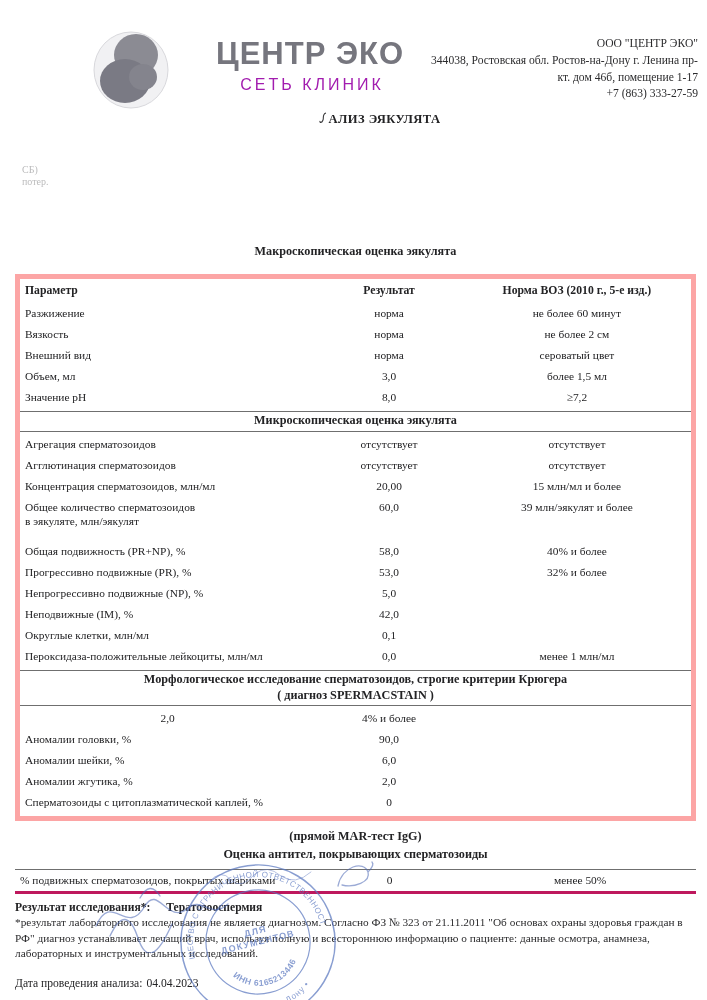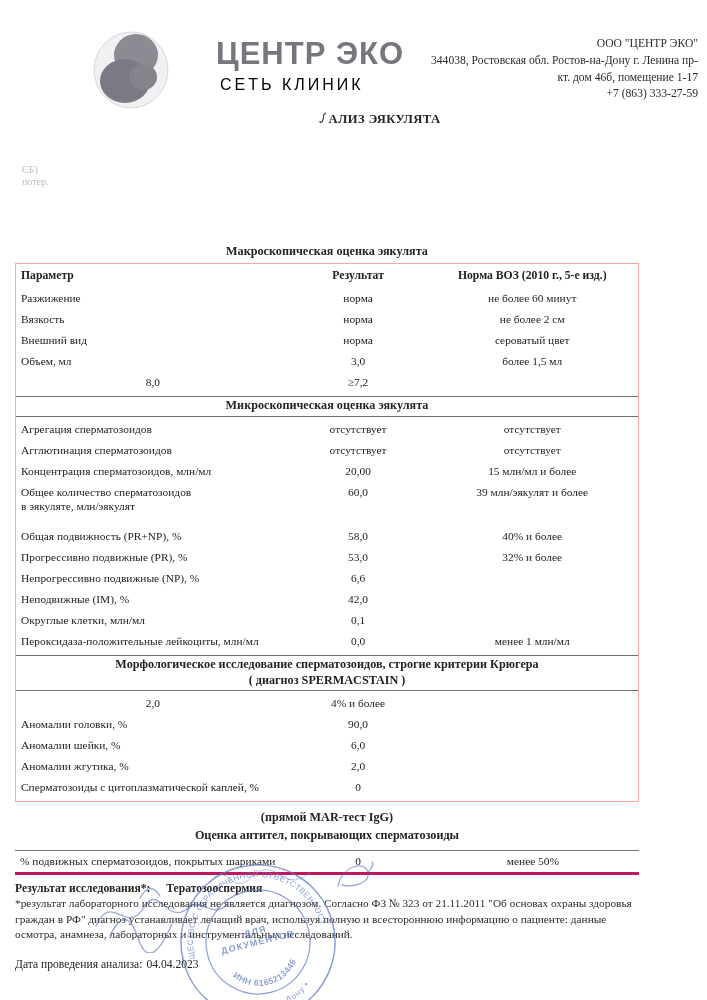--- a/index.html
+++ b/index.html
@@ -6,30 +6,30 @@
   .page{
     position:relative;width:707px;height:1000px;margin:0 auto;
     background:#ffffff;overflow:hidden;
     font-family:"Liberation Serif", serif;color:#232325;
   }
   
   .logo-wrap{position:absolute;left:92px;top:30px;display:flex;align-items:flex-start;gap:32px;}
   .logo-blob{width:78px;height:80px;}
   .logo-text{margin-left:14px;padding-top:8px;font-family:"Liberation Sans", sans-serif;}
   .logo-title{font-size:31px;font-weight:bold;color:#76767e;letter-spacing:1px;line-height:1;}
-  .logo-sub{font-size:16px;color:#000000;letter-spacing:3px;margin-top:7px;margin-left:4px;}
+  .logo-sub{font-size:16px;color:#a21caf;letter-spacing:3px;margin-top:7px;margin-left:4px;text-align:center;}
   .contact{position:absolute;right:9px;top:36px;text-align:right;font-size:11.6px;line-height:1.45;color:#2b2b2d;}
   
   .doc-title{position:absolute;left:0;top:112px;width:100%;text-align:center;font-weight:bold;font-size:12.6px;letter-spacing:.4px;transform:translateX(26px);}
   .curl{display:inline-block;vertical-align:-2px;margin-right:1px;}
   .redacted{position:absolute;left:22px;top:164px;font-size:10px;color:#5a5a5c;opacity:.42;filter:blur(.6px);line-height:1.15;}
   
-  .report{position:absolute;left:15px;top:244px;width:624px;}
+  .report{position:absolute;left:15px;top:244px;width:681px;}
   .sec-title{ text-align:center;font-weight:bold;font-size:12.2px;line-height:1.25;}
-  .box{border:1px solid #fca5a5;margin-top:4px;}
+  .box{border:5px solid #fca5a5;margin-top:15px;}
   .trow{display:grid;grid-template-columns:44% 22% 34%;align-items:start;padding:3.2px 0;}
   .cp{padding-left:5px;font-size:11.4px;line-height:1.28;}
   .cr,.cn{text-align:center;font-size:11.4px;line-height:1.28;}
   .thead .cp,.thead .cr,.thead .cn{font-weight:bold;font-size:11.7px;}
   .thead{padding-top:5px;padding-bottom:4px;}
   .box-subtitle{border-top:1px solid #6f6f6f;border-bottom:1px solid #6f6f6f;text-align:center;font-weight:bold;font-size:12.2px;padding:1.5px 0;line-height:1.3;}
   .row-gap{height:9px;}
   .pad-b{padding-bottom:6px;}
   
   .mar-title{margin-top:7px;text-align:center;font-weight:bold;font-size:12.2px;line-height:1.45;}
@@ -109,20 +109,21 @@
         <div class="cp">Внешний вид</div>
         <div class="cr">норма</div>
         <div class="cn">сероватый цвет</div>
       </div>
       <div class="trow">
         <div class="cp">Объем, мл</div>
         <div class="cr">3,0</div>
         <div class="cn">более 1,5 мл</div>
       </div>
       <div class="trow pad-b">
+        <div class="cp">Значение pH</div>
         <div class="cr">8,0</div>
         <div class="cn">≥7,2</div>
       </div>
 
       <div class="box-subtitle">Микроскопическая оценка эякулята</div>
 
       <div class="trow" style="padding-top:5px;">
         <div class="cp">Агрегация сперматозоидов</div>
         <div class="cr">отсутствует</div>
         <div class="cn">отсутствует</div>
@@ -153,21 +154,21 @@
         <div class="cr">58,0</div>
         <div class="cn">40% и более</div>
       </div>
       <div class="trow">
         <div class="cp">Прогрессивно подвижные (PR), %</div>
         <div class="cr">53,0</div>
         <div class="cn">32% и более</div>
       </div>
       <div class="trow">
         <div class="cp">Непрогрессивно подвижные (NP), %</div>
-        <div class="cr">6,6</div>
+        <div class="cr">5,0</div>
         <div class="cn"></div>
       </div>
       <div class="trow">
         <div class="cp">Неподвижные (IM), %</div>
         <div class="cr">42,0</div>
         <div class="cn"></div>
       </div>
       <div class="trow">
         <div class="cp">Округлые клетки, млн/мл</div>
         <div class="cr">0,1</div>

